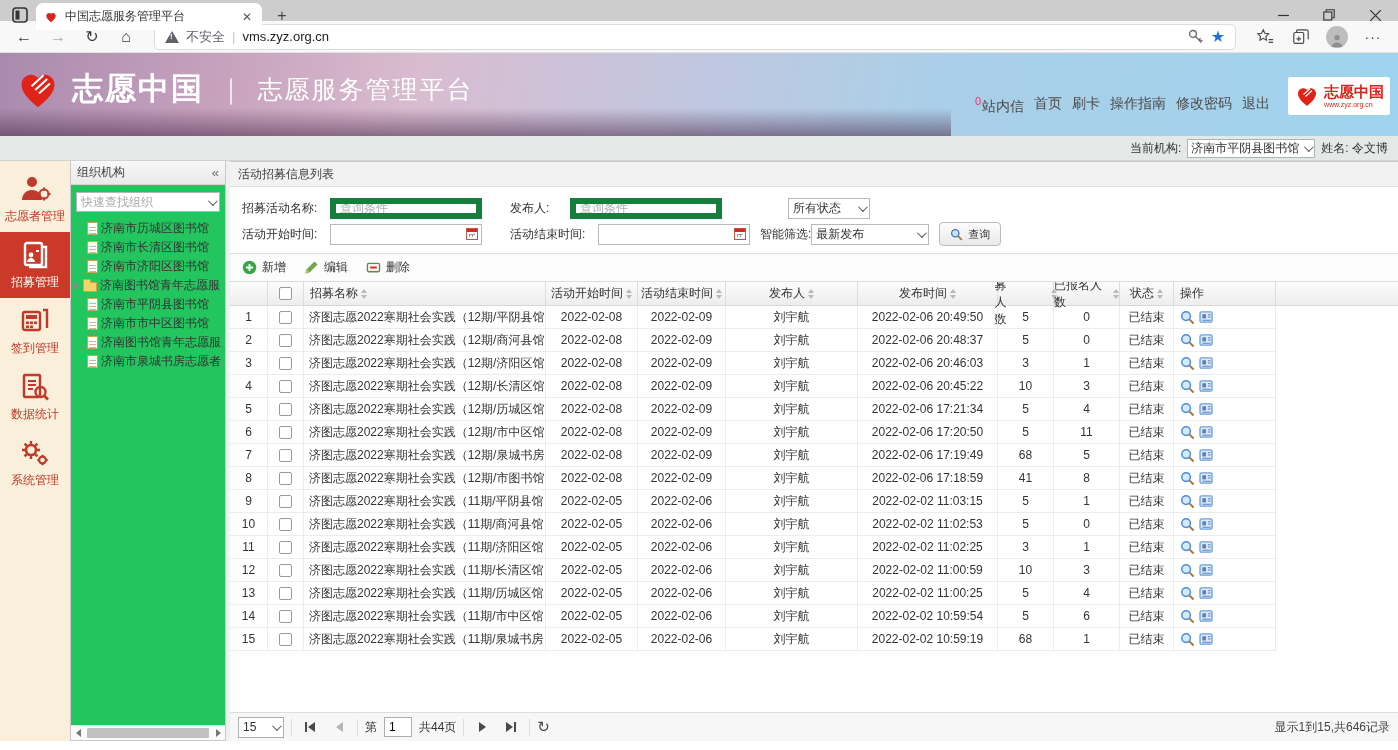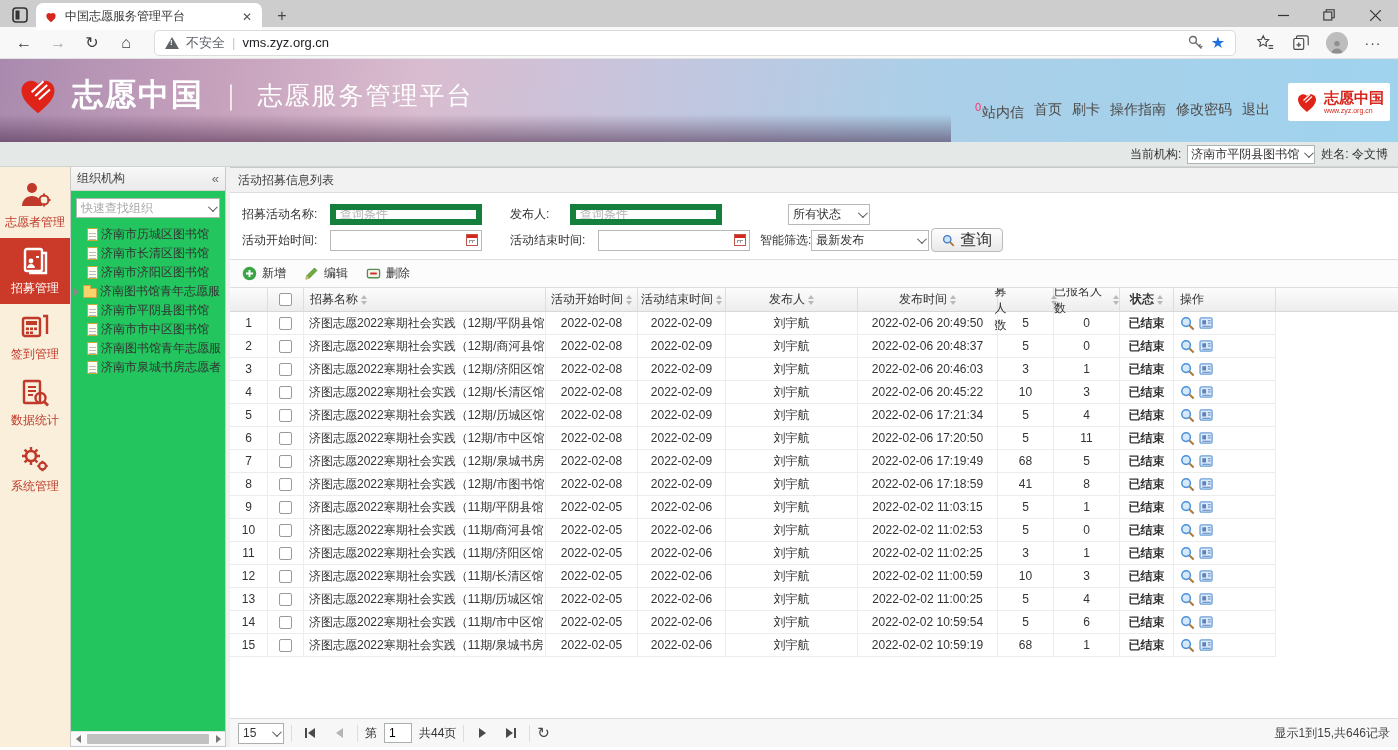--- a/index.html
+++ b/index.html
@@ -1,20 +1,20 @@
 <!DOCTYPE html>
 <html><head>
 <meta charset="utf-8">
 <style>
   * { margin:0; padding:0; box-sizing:border-box; }
   html,body { width:1398px; height:750px; overflow:hidden; font-family:"Liberation Sans", sans-serif; }
   .screen { position:relative; width:1398px; height:750px; background:#fff; }
 
   
-  .titlebar { position:relative; height:27px; background:#cdcdcd; }
+  .titlebar { position:relative; height:21px; background:#cdcdcd; }
   .tabpreview { position:absolute; left:10px; top:5px; width:20px; height:20px; display:flex; align-items:center; justify-content:center; }
   .tab { position:absolute; left:36px; top:3px; width:226px; height:27px; background:#fff; border-radius:7px 7px 0 0; display:flex; align-items:center; padding:0 8px; gap:7px; }
   .tab-title { font-size:12px; color:#333; flex:1; white-space:nowrap; overflow:hidden; }
   .tab-close { color:#555; font-size:12px; line-height:1; padding:2px; }
   .newtab { position:absolute; left:272px; top:6px; width:20px; height:20px; color:#444; font-size:16px; display:flex; align-items:center; justify-content:center; }
   .wincontrols { position:absolute; right:0; top:0; height:30px; display:flex; }
   .winbtn { width:46px; height:30px; display:flex; align-items:center; justify-content:center; color:#333; }
 
   .navbar { height:32px; background:#f8f8f8; border-bottom:1px solid #e3e3e3; display:flex; align-items:center; padding:0 10px; gap:6px; }
   .navbtn { width:28px; height:26px; display:flex; align-items:center; justify-content:center; font-size:16px; color:#3c3c3c; }
@@ -101,36 +101,36 @@
   .datewrap input { width:100%; height:100%; border:1px solid #b9b9b9; font-size:12px; padding:0 20px 0 4px; }
   .cal-ic { position:absolute; right:1px; top:1px; width:18px; height:18px; background:#fff; display:flex; align-items:center; justify-content:center; }
   .cal { width:12px; height:12px; border:1px solid #c0564a; background:#fff; position:relative; }
   .cal::before { content:""; position:absolute; left:0; top:0; right:0; height:3px; background:#d7261e; }
   .cal::after { content:""; position:absolute; left:2px; top:5px; right:2px; bottom:2px;
     background-image:repeating-linear-gradient(to right, #999 0 1px, transparent 1px 3px), repeating-linear-gradient(to bottom, #999 0 1px, transparent 1px 3px); }
   .gap1 { width:28px; } .gap2 { width:48px; }
   .sselect { height:21px; border:1px solid #b9b9b9; background:#fff; display:flex; align-items:center; padding:0 4px; gap:4px; }
   .sselect .val { flex:1; font-size:12px; }
   .w80 { width:82px; } .w118 { width:118px; }
-  .qbtn { margin-left:2px; height:24px; border:1px solid #bbb; border-radius:4px; background:linear-gradient(#fdfdfd,#e9e9e9); display:flex; align-items:center; padding:0 10px; gap:5px; font-size:16px; color:#333; }
+  .qbtn { margin-left:10px; height:24px; border:1px solid #bbb; border-radius:4px; background:linear-gradient(#fdfdfd,#e9e9e9); display:flex; align-items:center; padding:0 10px; gap:5px; font-size:11px; color:#333; }
 
   .tbar { border-top:1px solid #ddd; border-bottom:1px solid #ddd; background:#fcfcfc; height:29px; display:flex; align-items:center; padding-left:12px; gap:18px; }
   .tbtn { display:flex; align-items:center; gap:5px; font-size:12px; color:#333; }
 
   
   .grid { flex:1; overflow:hidden; display:flex; flex-direction:column; }
   .hdr { display:flex; height:24px; background:linear-gradient(#fcfcfc,#ededed); border-bottom:1px solid #d8d8d8; font-size:12px; color:#333; }
   .hc { display:flex; align-items:center; justify-content:center; gap:3px; border-right:1px solid #ddd; height:100%; }
   .hfill { flex:1; border-right:none; }
   .rowswrap { }
   .trow { display:flex; height:23px; font-size:12px; color:#333; }
   .tc { display:flex; align-items:center; justify-content:center; border-right:1px solid #ececec; border-bottom:1px solid #ececec; height:100%; overflow:hidden; white-space:nowrap; }
   .c-idx{width:38px;} .c-cb{width:36px;} .c-name{width:242px; justify-content:flex-start; padding-left:5px;}
   .c-start{width:92px;} .c-end{width:88px;} .c-pub{width:132px;} .c-time{width:140px;}
-  .c-quota{width:56px;gap:44px;} .c-app{width:66px;} .c-status{width:54px;font-weight:bold;} .c-act{width:102px; justify-content:flex-start; padding-left:6px; gap:4px;}
+  .c-quota{width:56px;gap:44px;} .c-app{width:66px;} .c-status{width:54px;} .c-act{width:102px; justify-content:flex-start; padding-left:6px; gap:4px;}
   .cb { width:13px; height:13px; border:1px solid #9a9a9a; background:#fff; border-radius:2px; }
   .sort { display:flex; flex-direction:column; gap:2px; }
   .sort i { display:block; width:0; height:0; }
   .sort .up { border-left:3.5px solid transparent; border-right:3.5px solid transparent; border-bottom:4px solid #b9b9b9; }
   .sort .dn { border-left:3.5px solid transparent; border-right:3.5px solid transparent; border-top:4px solid #b9b9b9; }
 
   
   .pagebar { height:29px; border-top:1px solid #ddd; background:#f7f7f7; display:flex; align-items:center; padding:0 8px; gap:7px; font-size:12px; color:#333; margin-top:auto; }
   .psize { width:46px; height:21px; background:#fff; border:1px solid #aab0ae; display:flex; align-items:center; justify-content:space-between; padding:0 4px; }
   .vsep { width:1px; height:17px; background:#ddd; }

